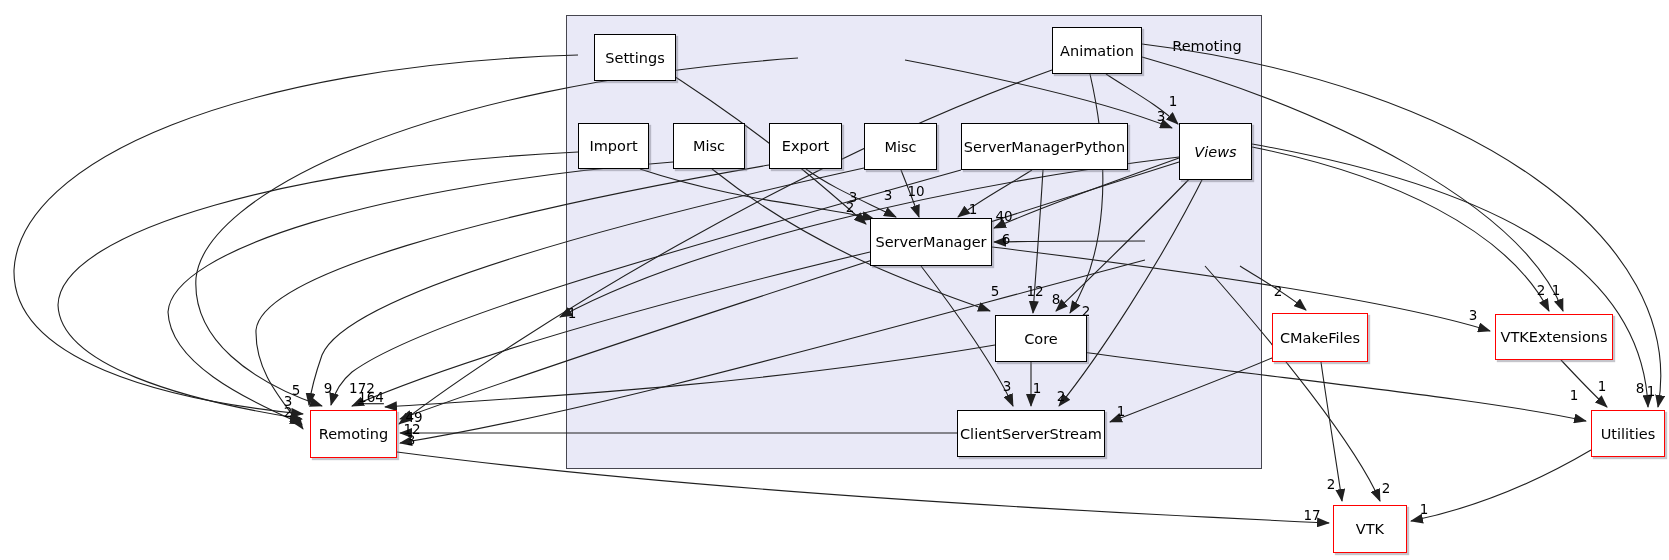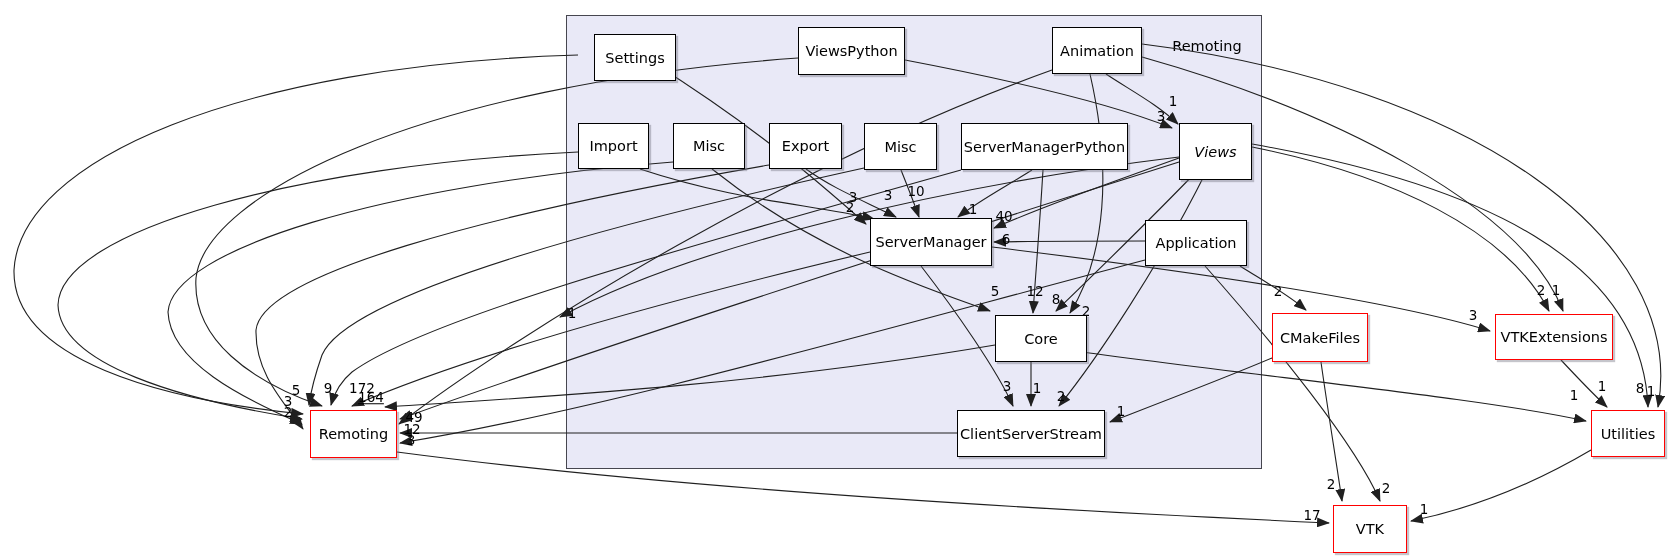--- a/index.html
+++ b/index.html
@@ -103,30 +103,28 @@
     <span class="edge-label" style="left: 362px; top: 389px;">172</span>
     <span class="edge-label" style="left: 371px; top: 398px; text-decoration: underline;">164</span>
     <span class="edge-label" style="left: 414px; top: 418px;">49</span>
     <span class="edge-label" style="left: 412px; top: 430px;">12</span>
     <span class="edge-label" style="left: 411px; top: 441px;">3</span>
     <span class="edge-label" style="left: 1312px; top: 516px;">17</span>
     <span class="edge-label" style="left: 1331px; top: 485px;">2</span>
     <span class="edge-label" style="left: 1386px; top: 489px;">2</span>
     <span class="edge-label" style="left: 1424px; top: 510px;">1</span>
     <div class="node" style="left: 578px; top: 34px; width: 82px; height: 47px; margin-left: 16px;">Settings</div>
-    <div class="node" style="left: 798px; top: 27px; width: 107px; height: 48px;">ViewsPython</div>
     <div class="node" style="left: 1052px; top: 27px; width: 90px; height: 47px;">Animation</div>
     <div class="node" style="left: 578px; top: 123px; width: 71px; height: 46px;">Import</div>
     <div class="node" style="left: 673px; top: 123px; width: 72px; height: 46px;">Misc</div>
     <div class="node" style="left: 769px; top: 123px; width: 73px; height: 46px;">Export</div>
     <div class="node" style="left: 864px; top: 123px; width: 73px; height: 47px;">Misc</div>
     <div class="node" style="left: 961px; top: 123px; width: 167px; height: 47px;">ServerManagerPython</div>
     <div class="node" style="left: 1179px; top: 123px; width: 73px; height: 57px; font-style: italic;">Views</div>
     <div class="node" style="left: 870px; top: 218px; width: 122px; height: 48px;">ServerManager</div>
-    <div class="node" style="left: 1145px; top: 220px; width: 102px; height: 46px;">Application</div>
     <div class="node" style="left: 995px; top: 315px; width: 92px; height: 47px;">Core</div>
     <div class="node" style="left: 957px; top: 410px; width: 148px; height: 47px;">ClientServerStream</div>
     <div class="node red" style="left: 310px; top: 410px; width: 87px; height: 48px;">Remoting</div>
     <div class="node red" style="left: 1272px; top: 313px; width: 96px; height: 49px;">CMakeFiles</div>
     <div class="node red" style="left: 1495px; top: 314px; width: 118px; height: 46px;">VTKExtensions</div>
     <div class="node red" style="left: 1591px; top: 410px; width: 74px; height: 47px;">Utilities</div>
     <div class="node red" style="left: 1333px; top: 505px; width: 74px; height: 48px;">VTK</div>
   </div>
 
 </body></html>

